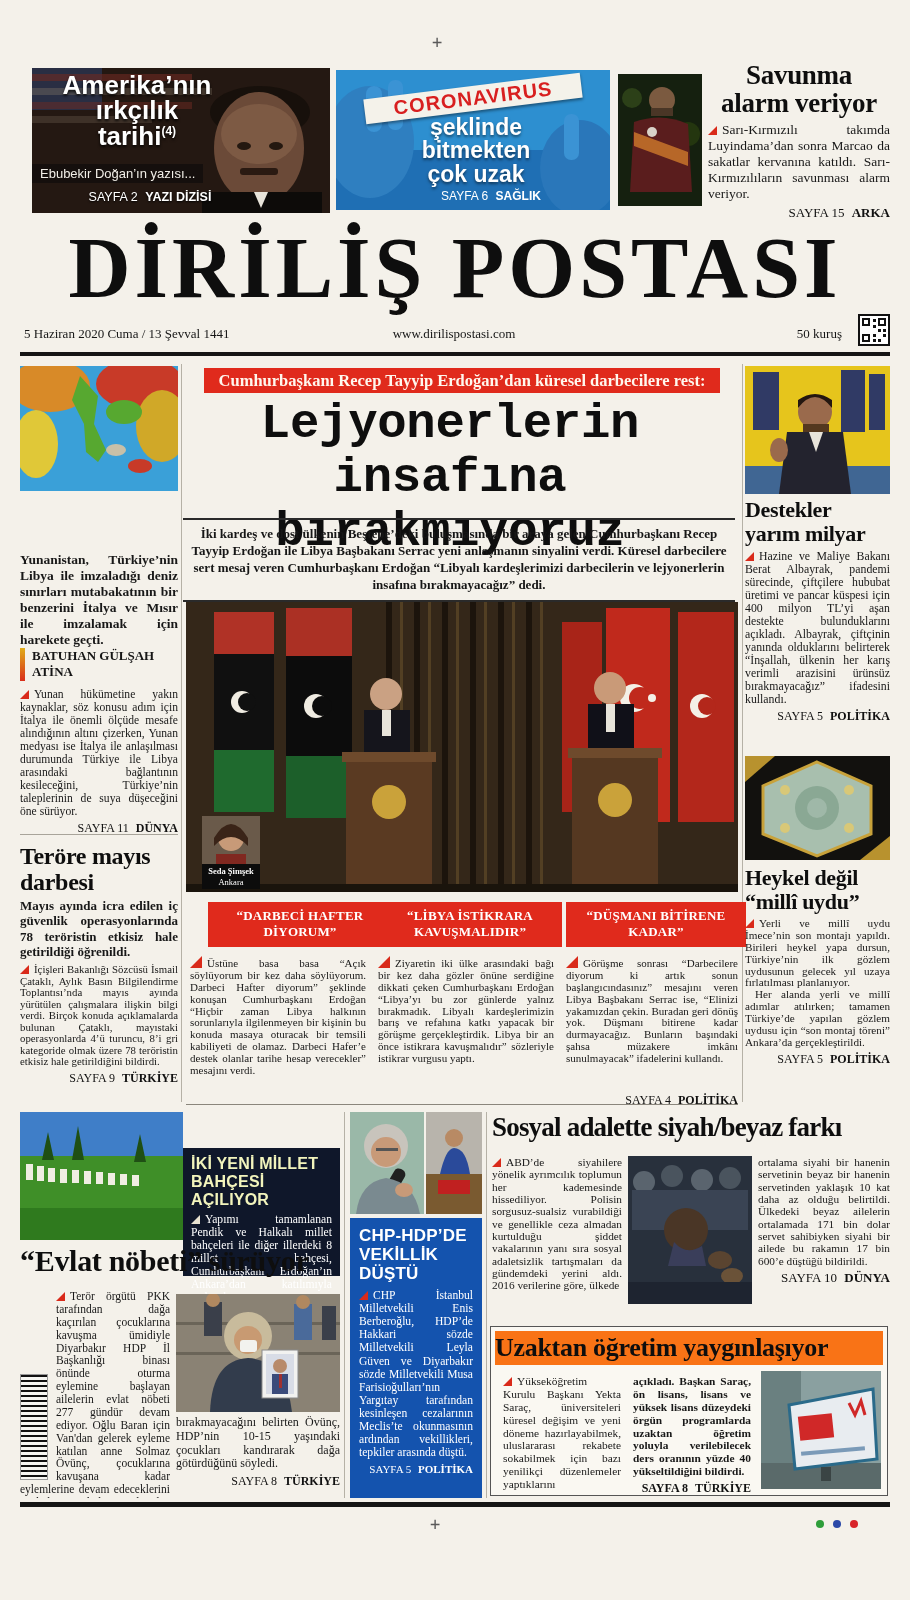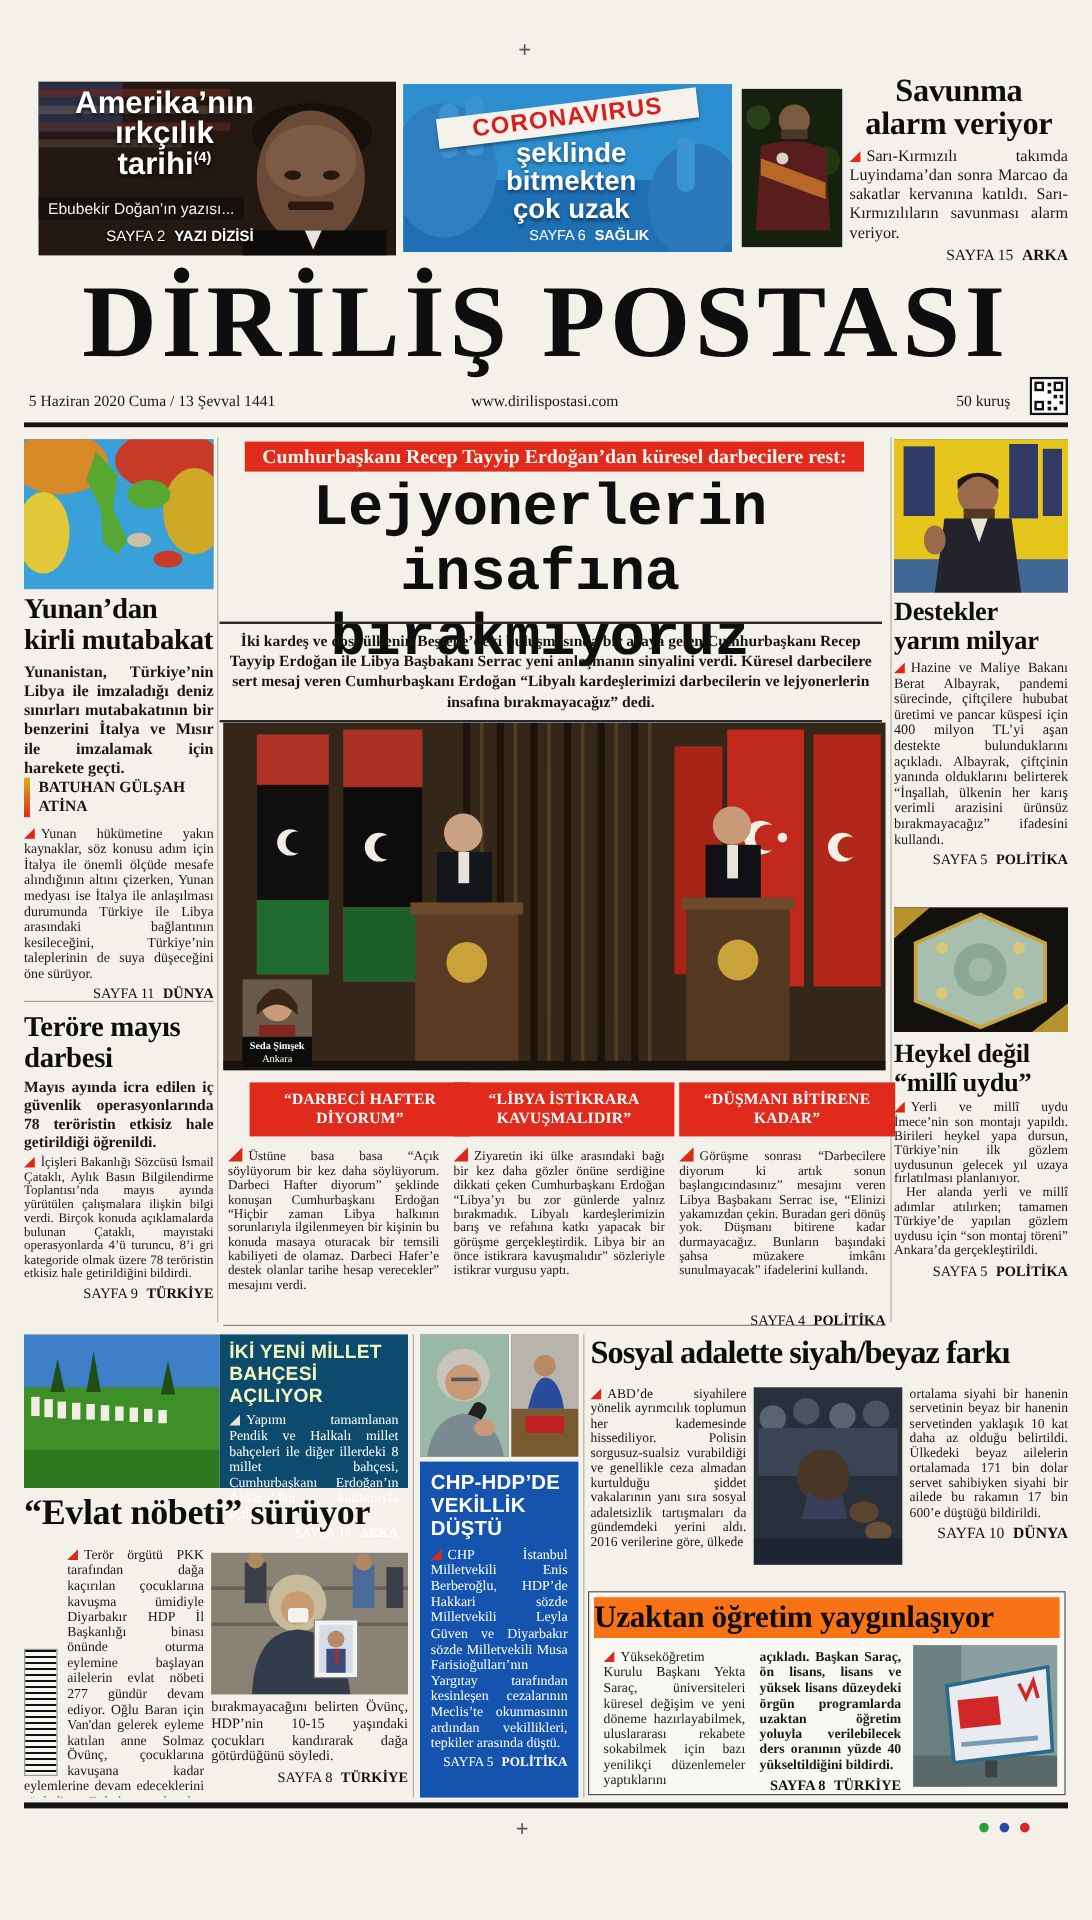--- a/index.html
+++ b/index.html
@@ -22,21 +22,21 @@
   .photo{overflow:hidden;background:#888;}
   .photo svg{display:block;}
   .chip-label{background:#0c0c0c;color:#fff;font-size:8.5px;line-height:1.25;
               text-align:center;padding:2px 1px;font-weight:bold;}
   .crop{color:#5a5a5a;font-size:17px;font-family:"DejaVu Sans Mono",monospace;}
   .dot{display:inline-block;width:8px;height:8px;border-radius:50%;margin-right:5px;}
   .dot-g{background:#2e9e3a;} .dot-b{background:#2b49a8;} .dot-r{background:#d8252a;}
   .barcode{float:left;width:26px;height:104px;margin:84px 8px 0 0;
            background:repeating-linear-gradient(180deg,#111 0 2px,#f6f6f2 2px 5px);
            border:1px solid #999;}
-  .greenpanel{background:#0c4a6e;color:#fff;}
+  .greenpanel{background:#0f172a;color:#fff;margin-top:36px;}
   .bluepanel{background:#1453ae;color:#fff;}
   .panel-title{font-weight:bold;line-height:1.12;letter-spacing:.2px;}
   .panel-body{font-size:11.6px;line-height:1.13;text-align:justify;margin-top:4px;}
   .panel-sec{font-size:11px;text-align:right;margin-top:4px;}
   .panel-sec b{margin-left:4px;}
   .kicker{background:#e02a1c;color:#fff7ee;font-weight:bold;text-align:center;
           font-size:16.5px;line-height:25px;height:25px;}
   .deck{border-top:2px solid #2a2a2a;border-bottom:2px solid #2a2a2a;
         font-weight:bold;font-size:13px;line-height:1.3;text-align:center;padding:6px 8px;}
 </style>
@@ -159,21 +159,20 @@
       <ellipse cx="30" cy="20" rx="40" ry="26" fill="#d88a28"></ellipse>
       <ellipse cx="120" cy="18" rx="44" ry="26" fill="#c83a28"></ellipse>
       <ellipse cx="142" cy="60" rx="26" ry="36" fill="#d0a828"></ellipse>
       <ellipse cx="16" cy="78" rx="22" ry="34" fill="#e0c838"></ellipse>
       <path d="M60 10 L78 30 L74 58 L86 84 L78 96 L66 86 L64 58 L52 34 Z" fill="#57a830"></path>
       <ellipse cx="104" cy="46" rx="18" ry="12" fill="#57a830"></ellipse>
       <ellipse cx="96 " cy="84" rx="10" ry="6" fill="#c8c0a8"></ellipse>
       <ellipse cx="120" cy="100" rx="12" ry="7" fill="#c83a28"></ellipse>
     </svg>
   </div>
-  <div class="abs hl" style="left:20px;top:496px;width:158px;font-size:24px;line-height:1.08;">Yunan’dan kirli mutabakat</div>
   <div class="abs bt" style="left:20px;top:552px;width:158px;font-weight:bold;font-size:13.5px;line-height:1.18;">Yunanistan, Türkiye’nin Libya ile imzaladığı deniz sınırları mutabakatının bir benzerini İtalya ve Mısır ile imzalamak için harekete geçti.</div>
   <div class="abs" style="left:20px;top:648px;width:158px;">
     <div style="border-left:5px solid;border-image:linear-gradient(#e0b018,#d92a1a) 1;padding-left:7px;font-weight:bold;font-size:13px;line-height:1.25;">
       <span style="display:block;">BATUHAN GÜLŞAH</span>
       <span style="display:block;">ATİNA</span>
     </div>
   </div>
   <div class="abs" style="left:20px;top:688px;width:158px;">
     <div class="bt" style="font-size:11.6px;"><span class="tri small"></span><span>Yunan hükümetine yakın kaynaklar, söz konusu adım için İtalya ile önemli ölçüde mesafe alındığının altını çizerken, Yunan medyası ise İtalya ile anlaşılması durumunda Türkiye ile Libya arasındaki bağlantının kesileceğini, Türkiye’nin taleplerinin de suya düşeceğini öne sürüyor.</span></div>
     <div class="sec">

